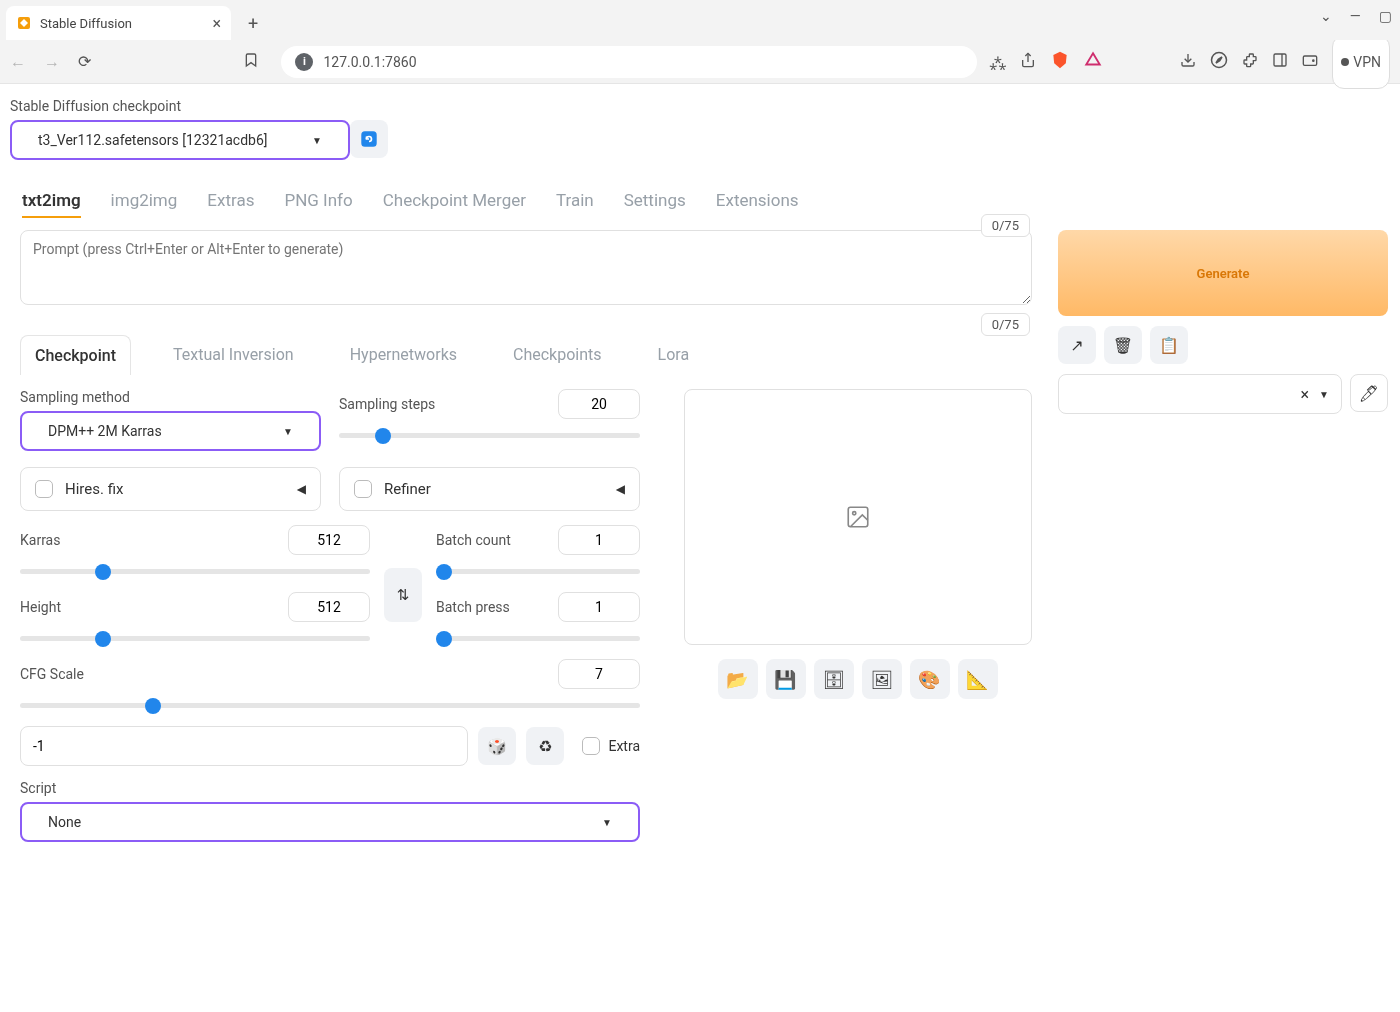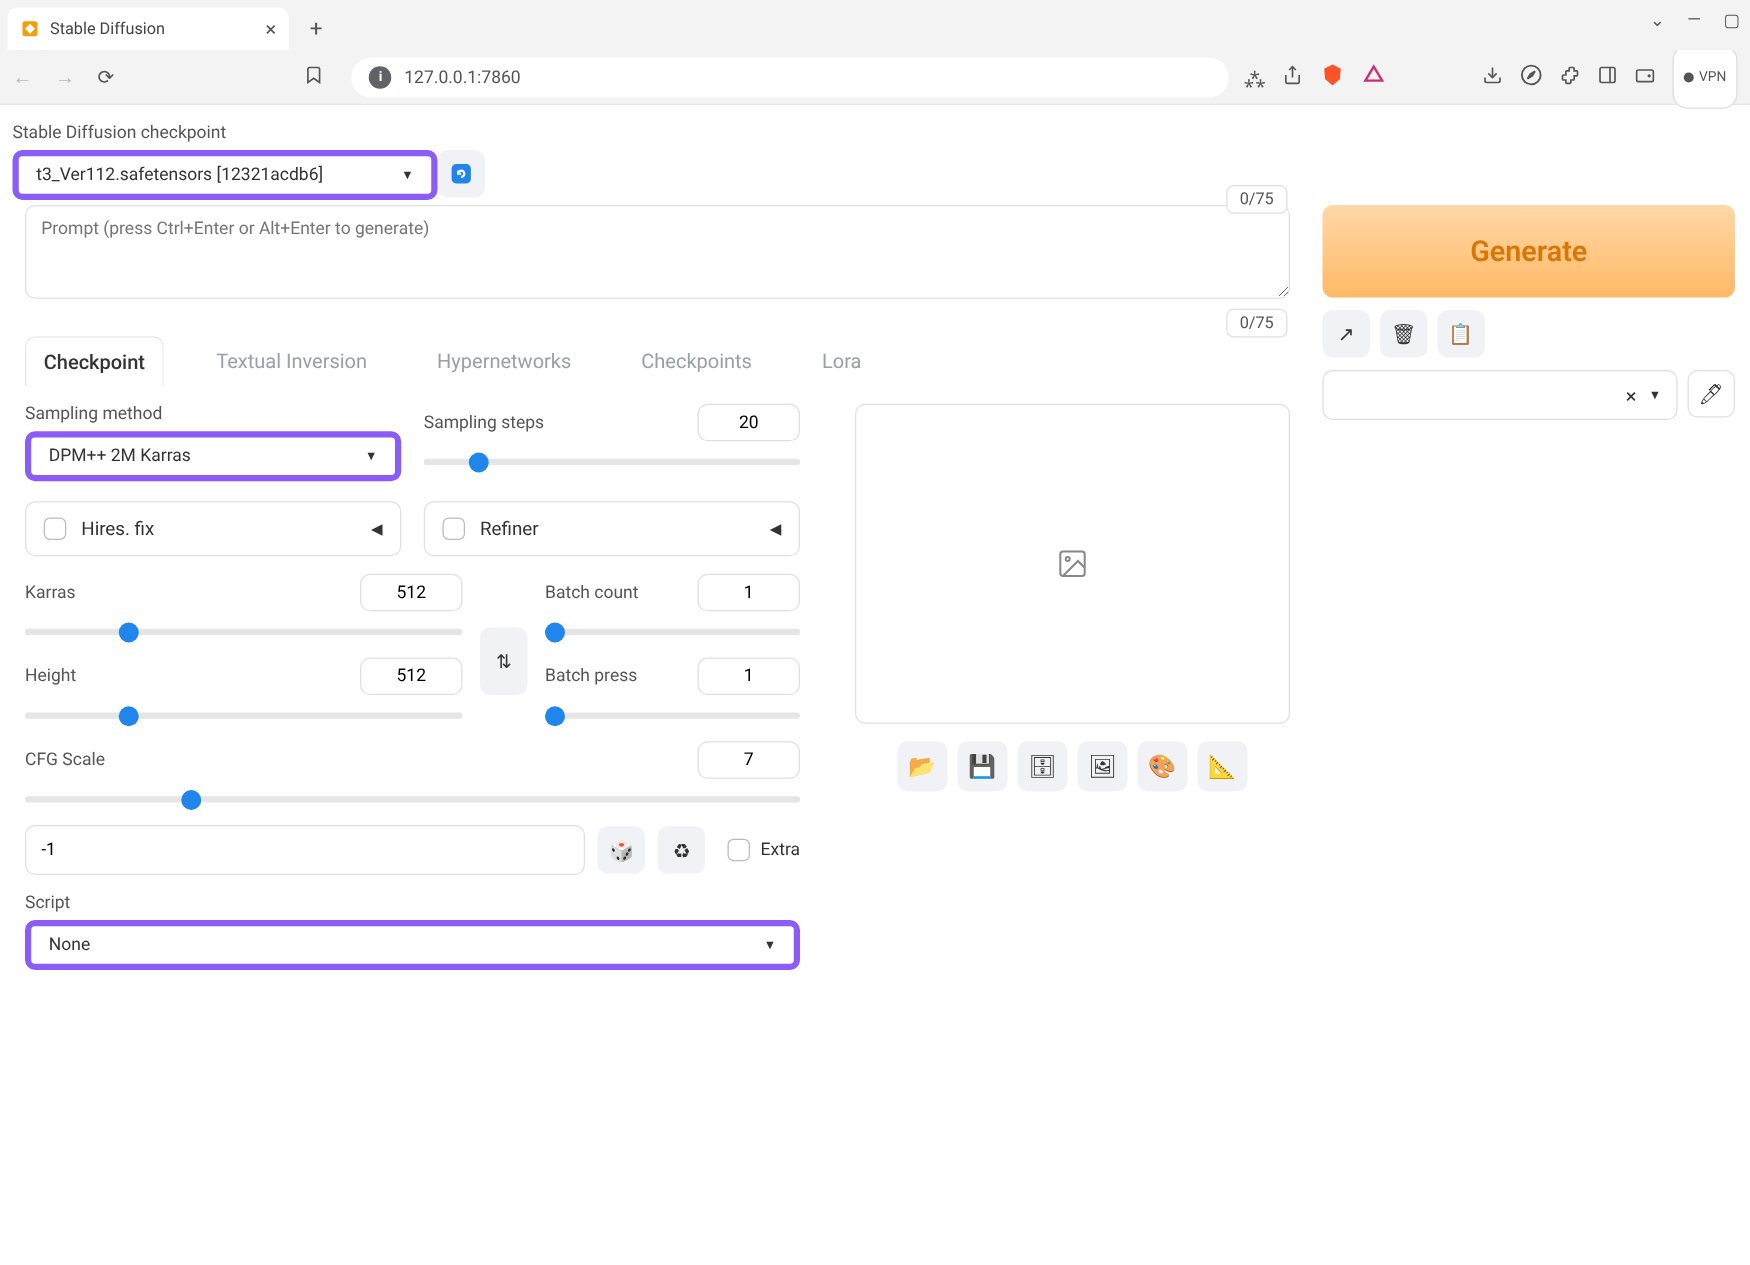--- a/index.html
+++ b/index.html
@@ -17,47 +17,47 @@
     .browser-toolbar { height: 44px; background: #f3f3f3; display: flex; align-items: center; padding: 0 10px; gap: 12px; border-bottom: 1px solid #e5e5e5; }
     .nav-arrows { display: flex; gap: 18px; align-items: center; }
     .nav-arrows span { color: #b5b5b5; font-size: 16px; }
     .nav-arrows .reload { color: #555; }
     .bookmark-icon { margin-left: 140px; }
     .address-bar { flex: 1; background: #fff; height: 32px; border-radius: 16px; display: flex; align-items: center; padding: 0 14px; gap: 10px; font-size: 14px; color: #555; max-width: 740px; margin-left: 10px; }
     .address-bar .info-icon { width: 18px; height: 18px; background: #5f6368; color: #fff; border-radius: 50%; display: flex; align-items: center; justify-content: center; font-size: 11px; font-weight: bold; }
     .toolbar-right { display: flex; align-items: center; gap: 14px; margin-left: auto; }
     .toolbar-right span, .toolbar-right svg { color: #555; cursor: pointer; }
     .brave-icon { display: inline-block; }
-    .vpn-badge { background: #fff; border: 1px solid #ddd; border-radius: 12px; padding: 18px 8px; font-size: 11px; display: flex; align-items: center; gap: 4px; }
+    .vpn-badge { background: #fff; border: 1px solid #ddd; border-radius: 12px; padding: 18px 8px; font-size: 14px; display: flex; align-items: center; gap: 4px; }
     
     
     .app-content { padding: 14px 6px 0 6px; }
     .checkpoint-row { display: flex; align-items: flex-start; padding-left: 4px; }
     .checkpoint-label { font-size: 14px; color: #555; margin-bottom: 6px; }
-    .dropdown { border: 5px solid #8b5cf6; border-radius: 8px; height: 40px; display: flex; align-items: center; padding: 0 14px; font-size: 14px; background: #fff; cursor: pointer; position: relative; }
+    .dropdown { border: 2px solid #8b5cf6; border-radius: 8px; height: 40px; display: flex; align-items: center; padding: 0 26px; font-size: 14px; background: #fff; cursor: pointer; position: relative; }
     .dropdown .caret { margin-left: auto; font-size: 10px; color: #333; }
     .checkpoint-dropdown { width: 340px; }
     .refresh-btn { width: 38px; height: 38px; background: #f0f2f5; border-radius: 8px; display: flex; align-items: center; justify-content: center; margin-top: 22px; cursor: pointer; }
     .refresh-btn svg { width: 20px; height: 20px; }
     
     .main-tabs { display: flex; gap: 30px; padding: 24px 8px 8px 16px; font-size: 17px; color: #98a0a8; border-bottom: 0; }
     .main-tabs .tab { cursor: pointer; padding: 6px 0; }
     .main-tabs .tab.active { color: #333; font-weight: 600; border-bottom: 2px solid #f59e0b; }
     
     .work-area { display: flex; gap: 26px; padding: 0 6px 0 14px; }
     .left-col { flex: 1; min-width: 0; }
     .right-col { width: 330px; flex-shrink: 0; }
     
     .prompt-wrap { position: relative; margin-top: 4px; }
     .prompt-box { width: 100%; border: 1px solid #e0e0e0; border-radius: 8px; padding: 10px 12px; font-size: 14px; color: #888; resize: vertical; font-family: inherit; }
     .prompt-box.main { height: 75px; }
     .prompt-box.neg { height: 78px; margin-top: 16px; }
     .token-counter { position: absolute; top: -16px; right: 2px; background: #fff; border: 1px solid #e0e0e0; border-radius: 6px; padding: 3px 10px; font-size: 13px; color: #555; }
     
-    .generate-btn { width: 100%; height: 74px; background: linear-gradient(180deg, #ffd8a8 0%, #ffb966 100%); border: none; border-radius: 8px; font-size: 23px; color: #d97706; font-weight: 600; cursor: pointer; margin-top: 4px; }
+    .generate-btn { width: 100%; height: 86px; background: linear-gradient(180deg, #ffd8a8 0%, #ffb966 100%); border: none; border-radius: 8px; font-size: 13px; color: #d97706; font-weight: 600; cursor: pointer; margin-top: 4px; }
     .action-row { display: flex; gap: 8px; margin-top: 10px; }
     .icon-btn { width: 38px; height: 38px; background: #f0f2f5; border-radius: 8px; display: flex; align-items: center; justify-content: center; cursor: pointer; font-size: 16px; }
     .styles-row { display: flex; gap: 8px; margin-top: 10px; }
     .styles-select { flex: 1; border: 1px solid #e0e0e0; border-radius: 8px; height: 40px; display: flex; align-items: center; justify-content: flex-end; padding: 0 12px; gap: 10px; cursor: pointer; }
     .edit-btn { width: 38px; height: 38px; border: 1px solid #e0e0e0; border-radius: 8px; display: flex; align-items: center; justify-content: center; cursor: pointer; }
     
     .sub-tabs { display: flex; gap: 28px; padding: 22px 0 0 0; font-size: 16px; color: #98a0a8; }
     .sub-tabs .tab { cursor: pointer; padding: 10px 14px; }
     .sub-tabs .tab.active { color: #333; font-weight: 500; border: 1px solid #e5e5e5; border-bottom: none; border-radius: 8px 8px 0 0; background: #fff; }
     
@@ -179,20 +179,30 @@
     </div>
     <div class="refresh-btn">
       <svg viewBox="0 0 24 24" fill="none" stroke="#2186eb" stroke-width="2.5">
           <rect x="4" y="4" width="16" height="16" rx="3" fill="#2186eb"></rect>
           <path d="M9 12 a3 3 0 1 1 3 3" stroke="#fff" stroke-width="2"></path>
           <path d="M9 9 L9 12 L12 12" stroke="#fff" stroke-width="2"></path>
         </svg>
     </div>
   </div>
 
+  <div class="main-tabs">
+    <div class="tab active">txt2img</div>
+    <div class="tab">img2img</div>
+    <div class="tab">Extras</div>
+    <div class="tab">PNG Info</div>
+    <div class="tab">Checkpoint Merger</div>
+    <div class="tab">Train</div>
+    <div class="tab">Settings</div>
+    <div class="tab">Extensions</div>
+  </div>
 
   <div class="work-area">
     <div class="left-col">
       <div class="prompt-wrap">
         <div class="token-counter">0/75</div>
         <textarea class="prompt-box main" placeholder="Prompt (press Ctrl+Enter or Alt+Enter to generate)" style=""></textarea>
       </div>
       <div class="prompt-wrap">
         <div class="token-counter" style="top:0">0/75</div>
       </div>

